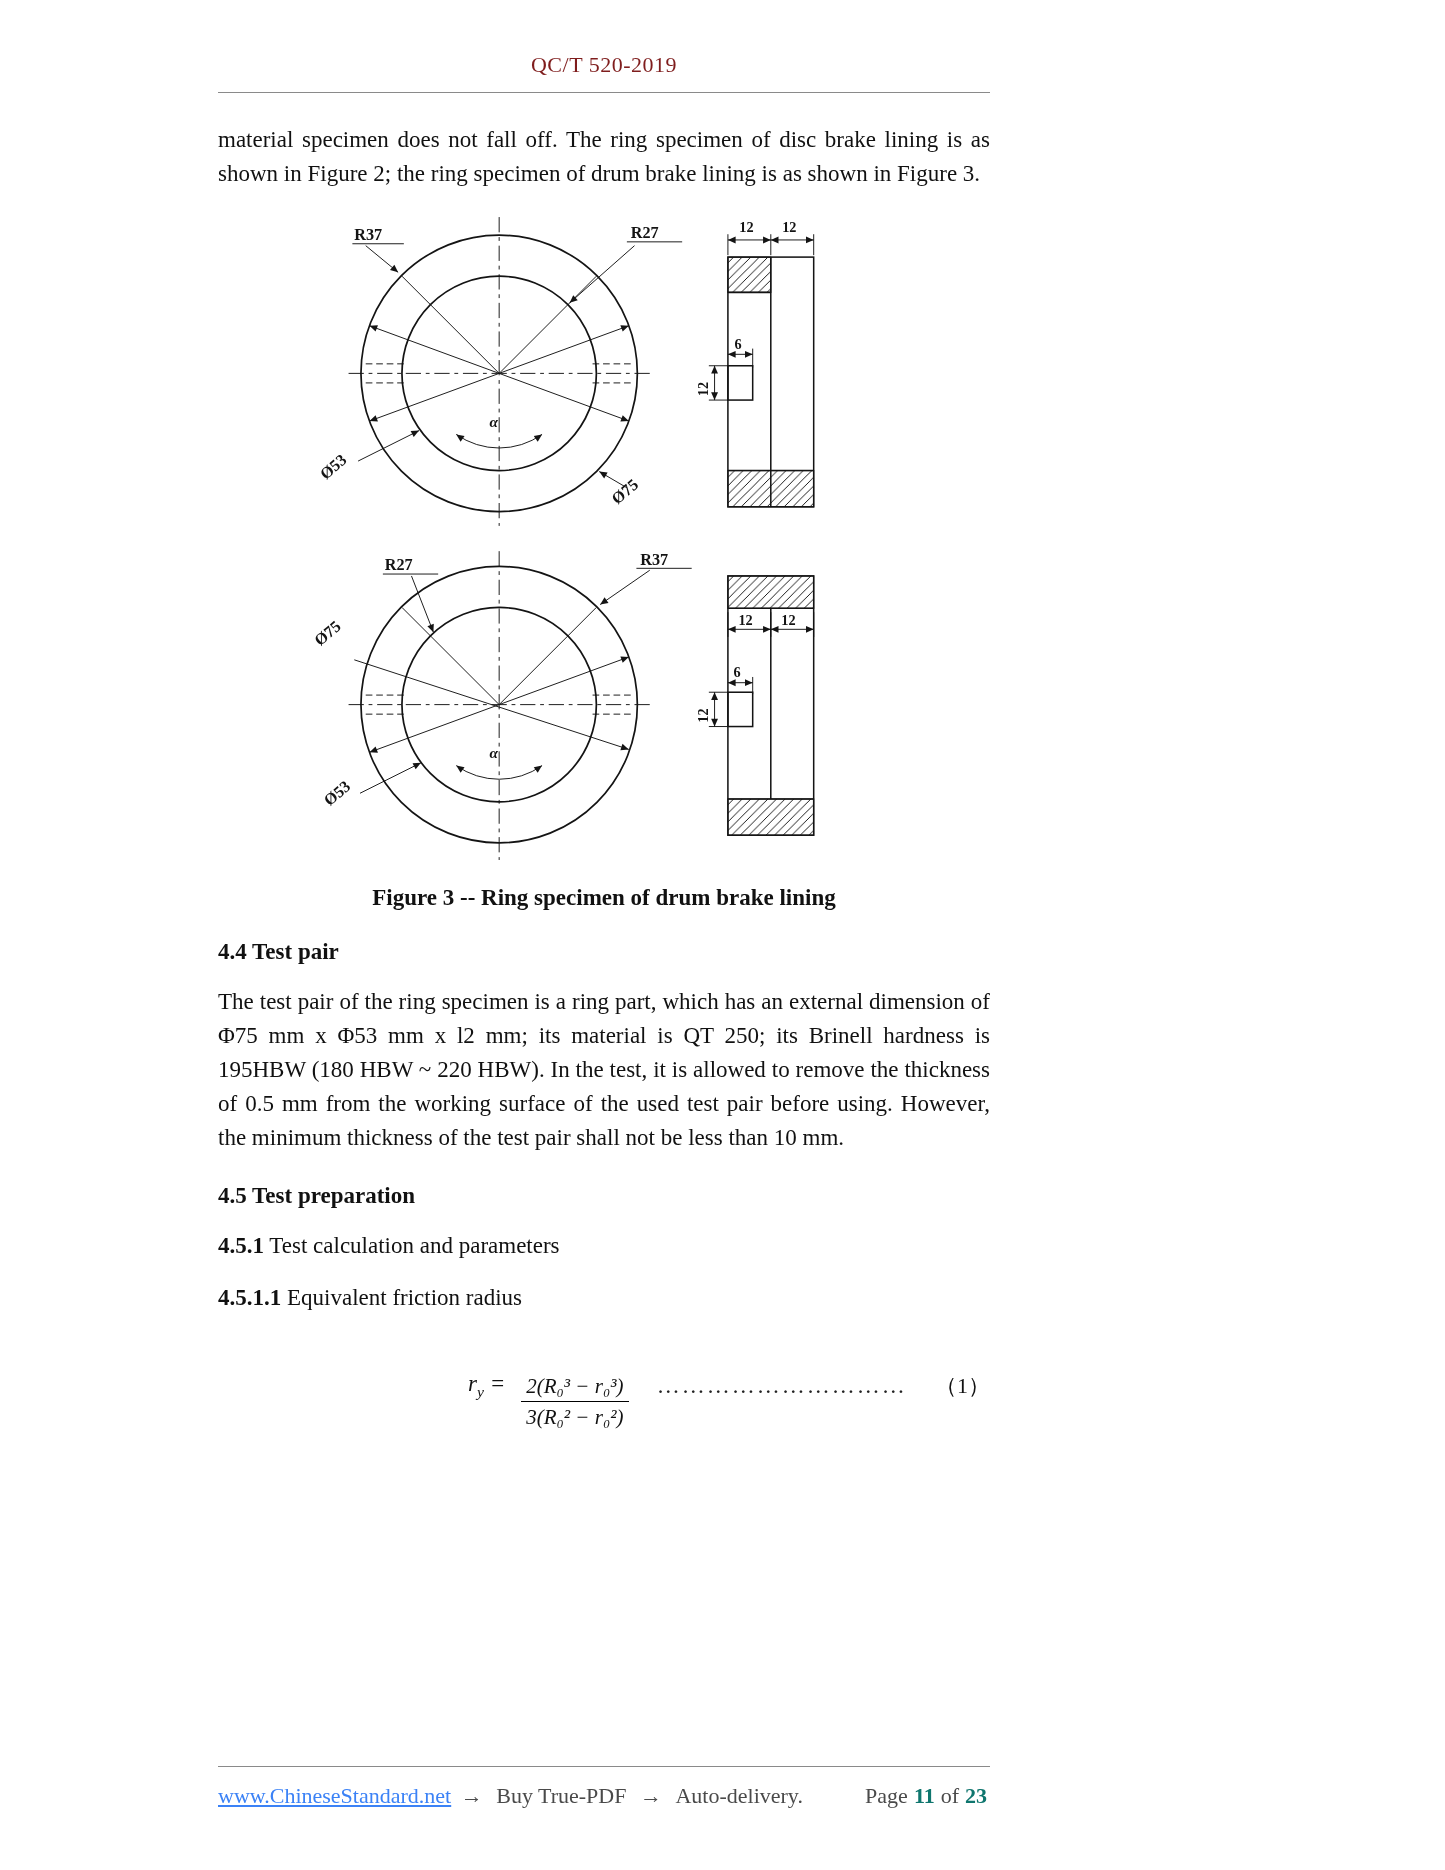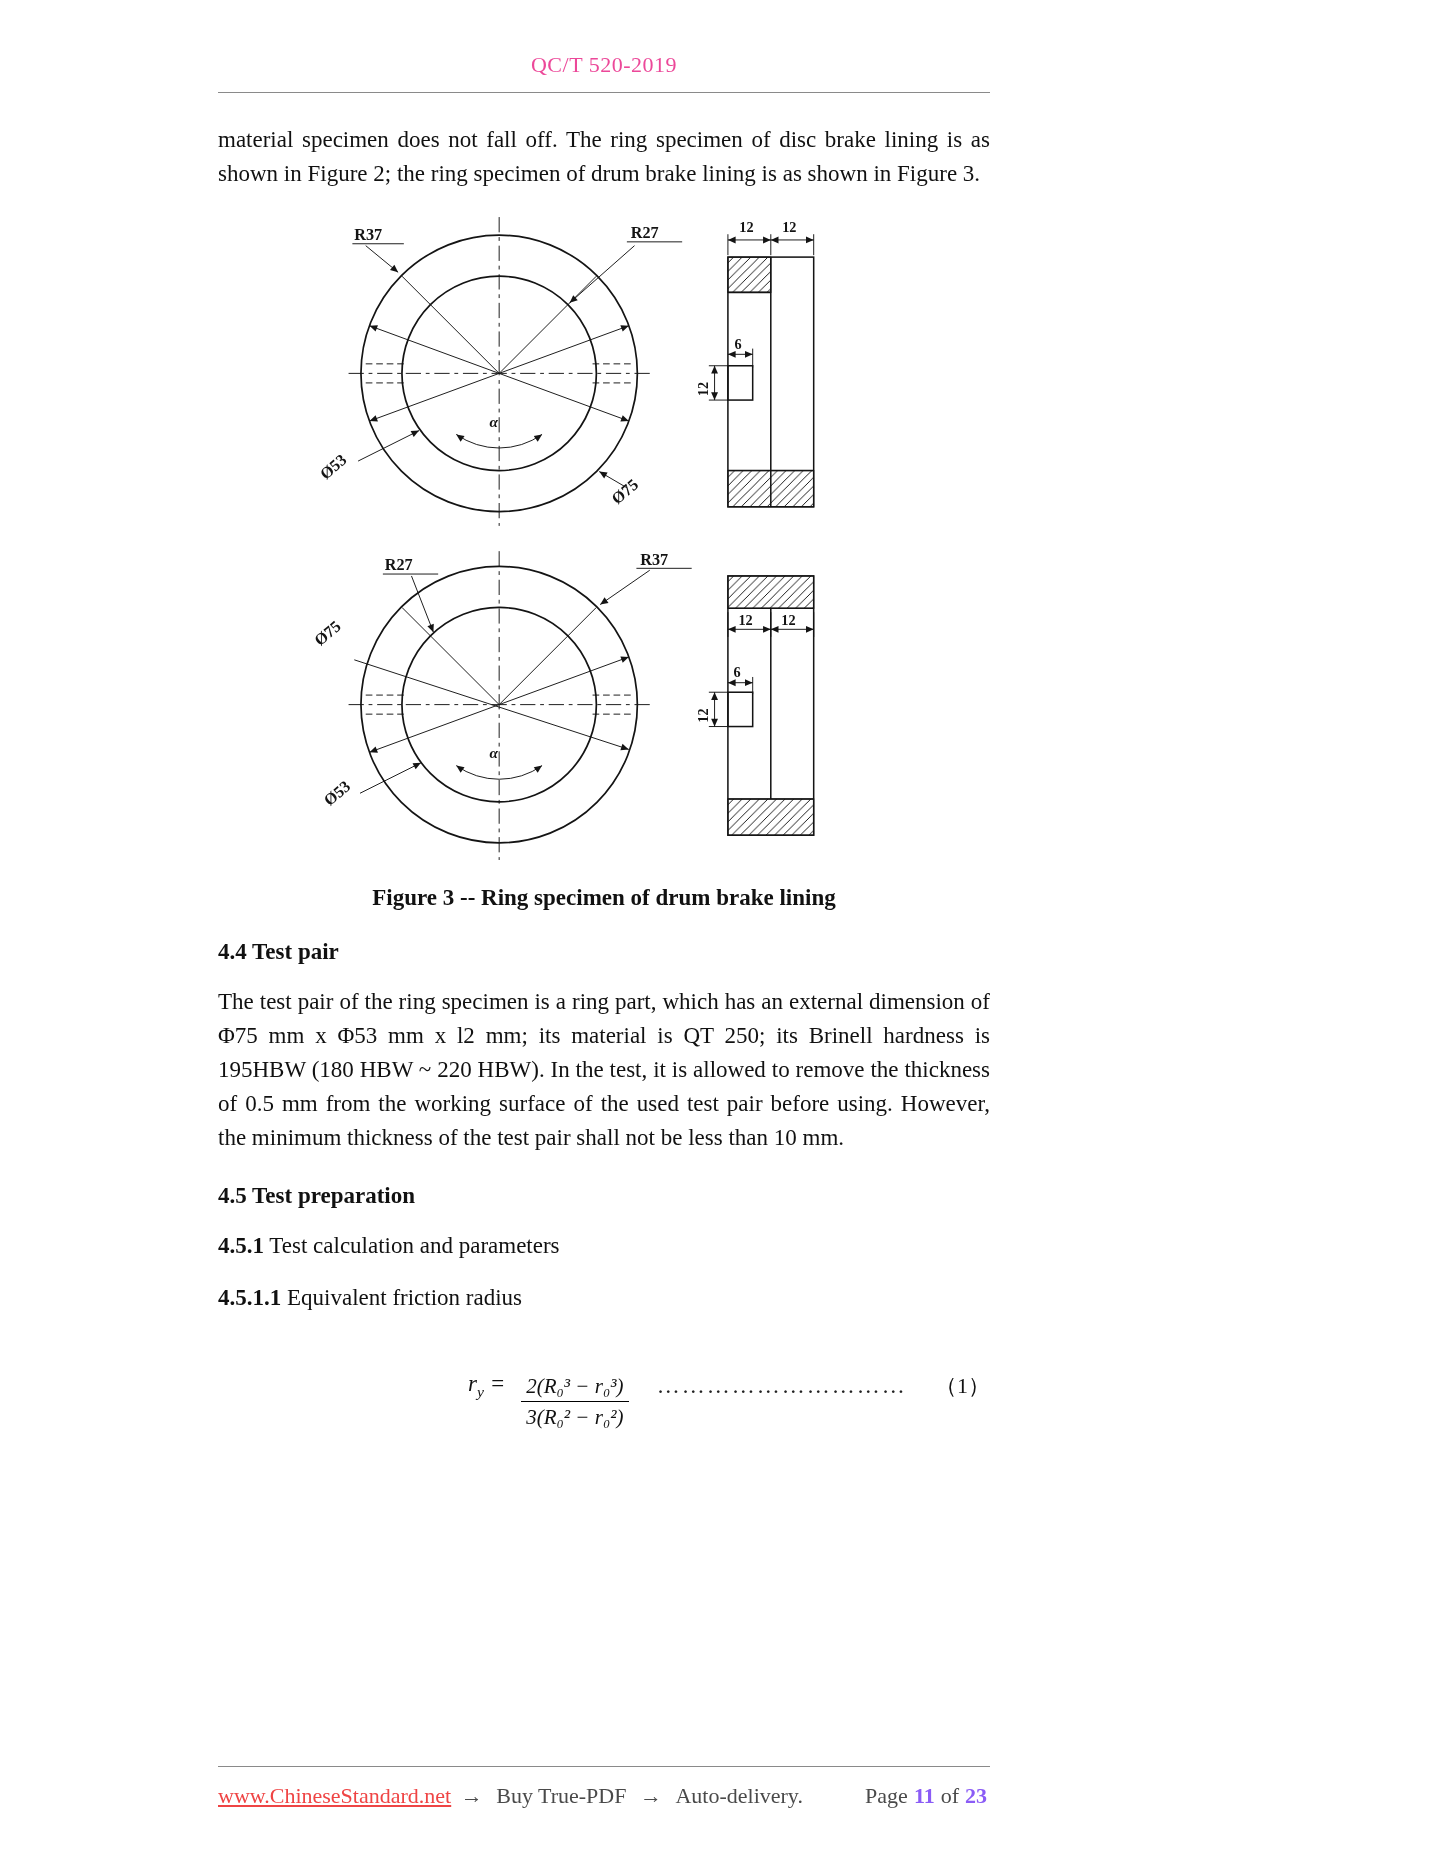--- a/index.html
+++ b/index.html
@@ -2,21 +2,21 @@
 <html><head>
 <meta charset="utf-8">
 <style>
   html,body{margin:0;padding:0;}
   body{
     width:1445px;height:1870px;overflow:hidden;position:relative;
     background:#ffffff;color:#111;
     font-family:"Liberation Serif", serif;
   }
   .page{margin-left:218px;width:772px;}
-  .doc-header{text-align:center;font-size:22px;color:#ec4899;padding-top:52px;letter-spacing:0.5px;}
+  .doc-header{text-align:center;font-size:22px;color:#7f1d1d;padding-top:52px;letter-spacing:0.5px;}
   .header-rule{border-top:1.5px solid #8a8a8a;margin:14px 0 30px;}
   .body-text{font-size:23px;line-height:34px;text-align:justify;margin:12px 0 20px;}
   .sec-heading{font-size:23px;font-weight:bold;margin:28px 0 20px;}
   .numbered-line{font-size:23px;line-height:34px;margin:0 0 18px;}
   .figure{text-align:center;margin:12px 0 4px;font-weight:bold;}
   .fig-caption{text-align:center;font-weight:bold;font-size:23px;margin:14px 0 22px;}
   svg{overflow:visible;}
   .svgtxt{font-family:"Liberation Serif", serif;font-size:17px;fill:#141414;}
   .svgdim{font-family:"Liberation Serif", serif;font-size:15px;fill:#141414;}
   .svgalpha{font-family:"Liberation Serif", serif;font-size:16px;font-style:italic;fill:#141414;}
@@ -28,22 +28,22 @@
   .frac-den{padding-top:2px;}
   .eq-dots{flex:1;text-align:center;letter-spacing:2px;white-space:nowrap;overflow:hidden;margin:0 8px;color:#222;}
   .eq-num{font-size:22px;}
   .footer{
     position:absolute;left:218px;top:1766px;width:772px;
     border-top:1px solid #8a8a8a;padding-top:16px;
     display:flex;justify-content:space-between;
     font-size:22px;color:#4a4a4a;
   }
   .footer-left span{margin:0 4px;}
-  .footer-link{color:#ef4444;text-decoration:underline;cursor:pointer;}
-  .footer-right b{color:#8b5cf6;margin:0 3px;}
+  .footer-link{color:#3b82f6;text-decoration:underline;cursor:pointer;}
+  .footer-right b{color:#0f766e;margin:0 3px;}
   .footer-right span{margin:0 3px;}
 </style>
 </head>
 <body>
 
 <div class="page">
 
   <div class="doc-header">
     <span>QC/T 520-2019</span>
   </div>

